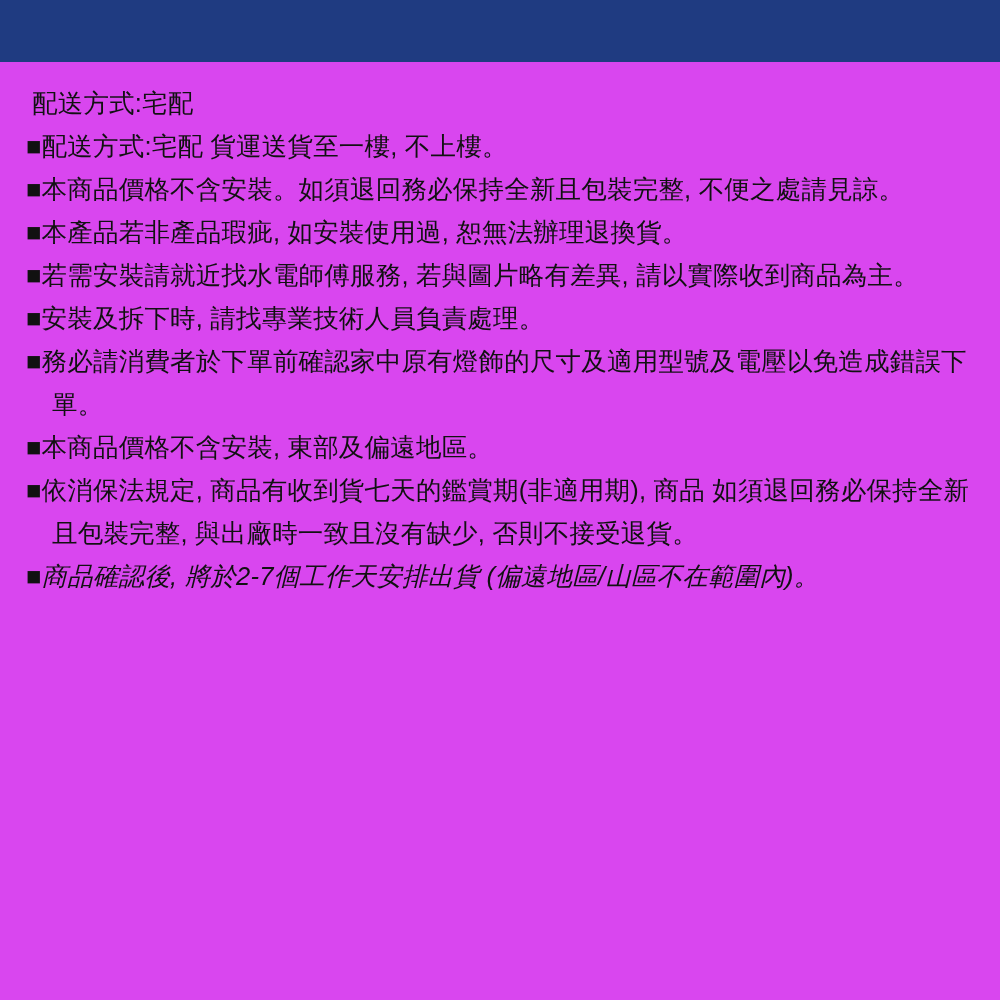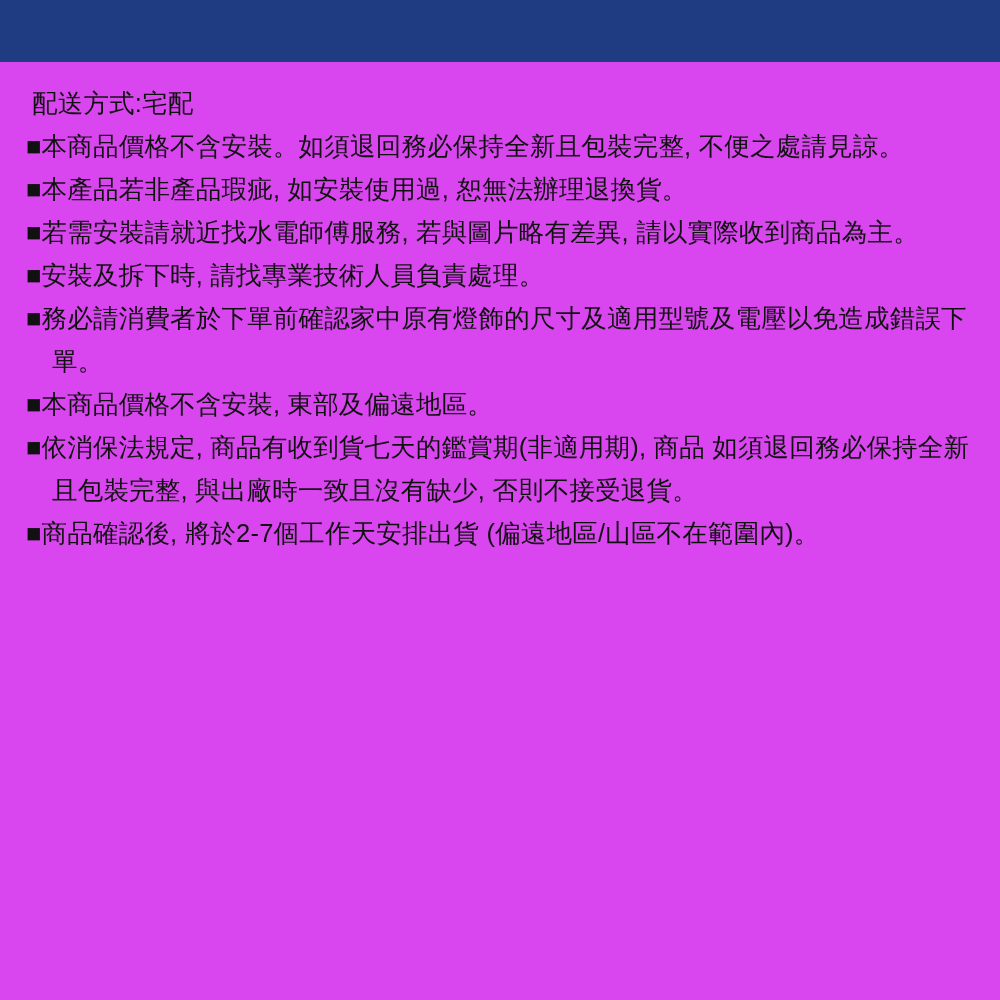--- a/index.html
+++ b/index.html
@@ -59,23 +59,24 @@
 </style>
 </head>
 <body style="background: rgb(255, 255, 255);">
 
 <div class="page">
 
   <div class="top-band" style="background: rgb(31, 59, 129);"></div>
 
   <div class="content">
     <span class="line plain" style="color: rgb(17, 17, 17);">配送方式:宅配</span>
+    <span class="line bullet" style="color: rgb(17, 17, 17);">■配送方式:宅配 貨運送貨至一樓, 不上樓。</span>
     <span class="line bullet" style="color: rgb(17, 17, 17);">■本商品價格不含安裝。如須退回務必保持全新且包裝完整, 不便之處請見諒。</span>
     <span class="line bullet" style="color: rgb(17, 17, 17);">■本產品若非產品瑕疵, 如安裝使用過, 恕無法辦理退換貨。</span>
     <span class="line bullet" style="color: rgb(17, 17, 17);">■若需安裝請就近找水電師傅服務, 若與圖片略有差異, 請以實際收到商品為主。</span>
     <span class="line bullet" style="color: rgb(17, 17, 17);">■安裝及拆下時, 請找專業技術人員負責處理。</span>
     <span class="line bullet" style="color: rgb(17, 17, 17);">■務必請消費者於下單前確認家中原有燈飾的尺寸及適用型號及電壓以免造成錯誤下單。</span>
     <span class="line bullet" style="color: rgb(17, 17, 17);">■本商品價格不含安裝, 東部及偏遠地區。</span>
     <span class="line bullet" style="color: rgb(17, 17, 17);">■依消保法規定, 商品有收到貨七天的鑑賞期(非適用期), 商品 如須退回務必保持全新且包裝完整, 與出廠時一致且沒有缺少, 否則不接受退貨。</span>
-    <span class="line bullet" style="color: rgb(17, 17, 17);">■商品確認後, 將於2-7個工作天安排出貨 (偏遠地區/山區不在範圍內)。</span>
+    <span class="line bullet" style="color: rgb(17, 17, 17); font-style: italic;">■商品確認後, 將於2-7個工作天安排出貨 (偏遠地區/山區不在範圍內)。</span>
   </div>
 
 </div>
 
 </body></html>

